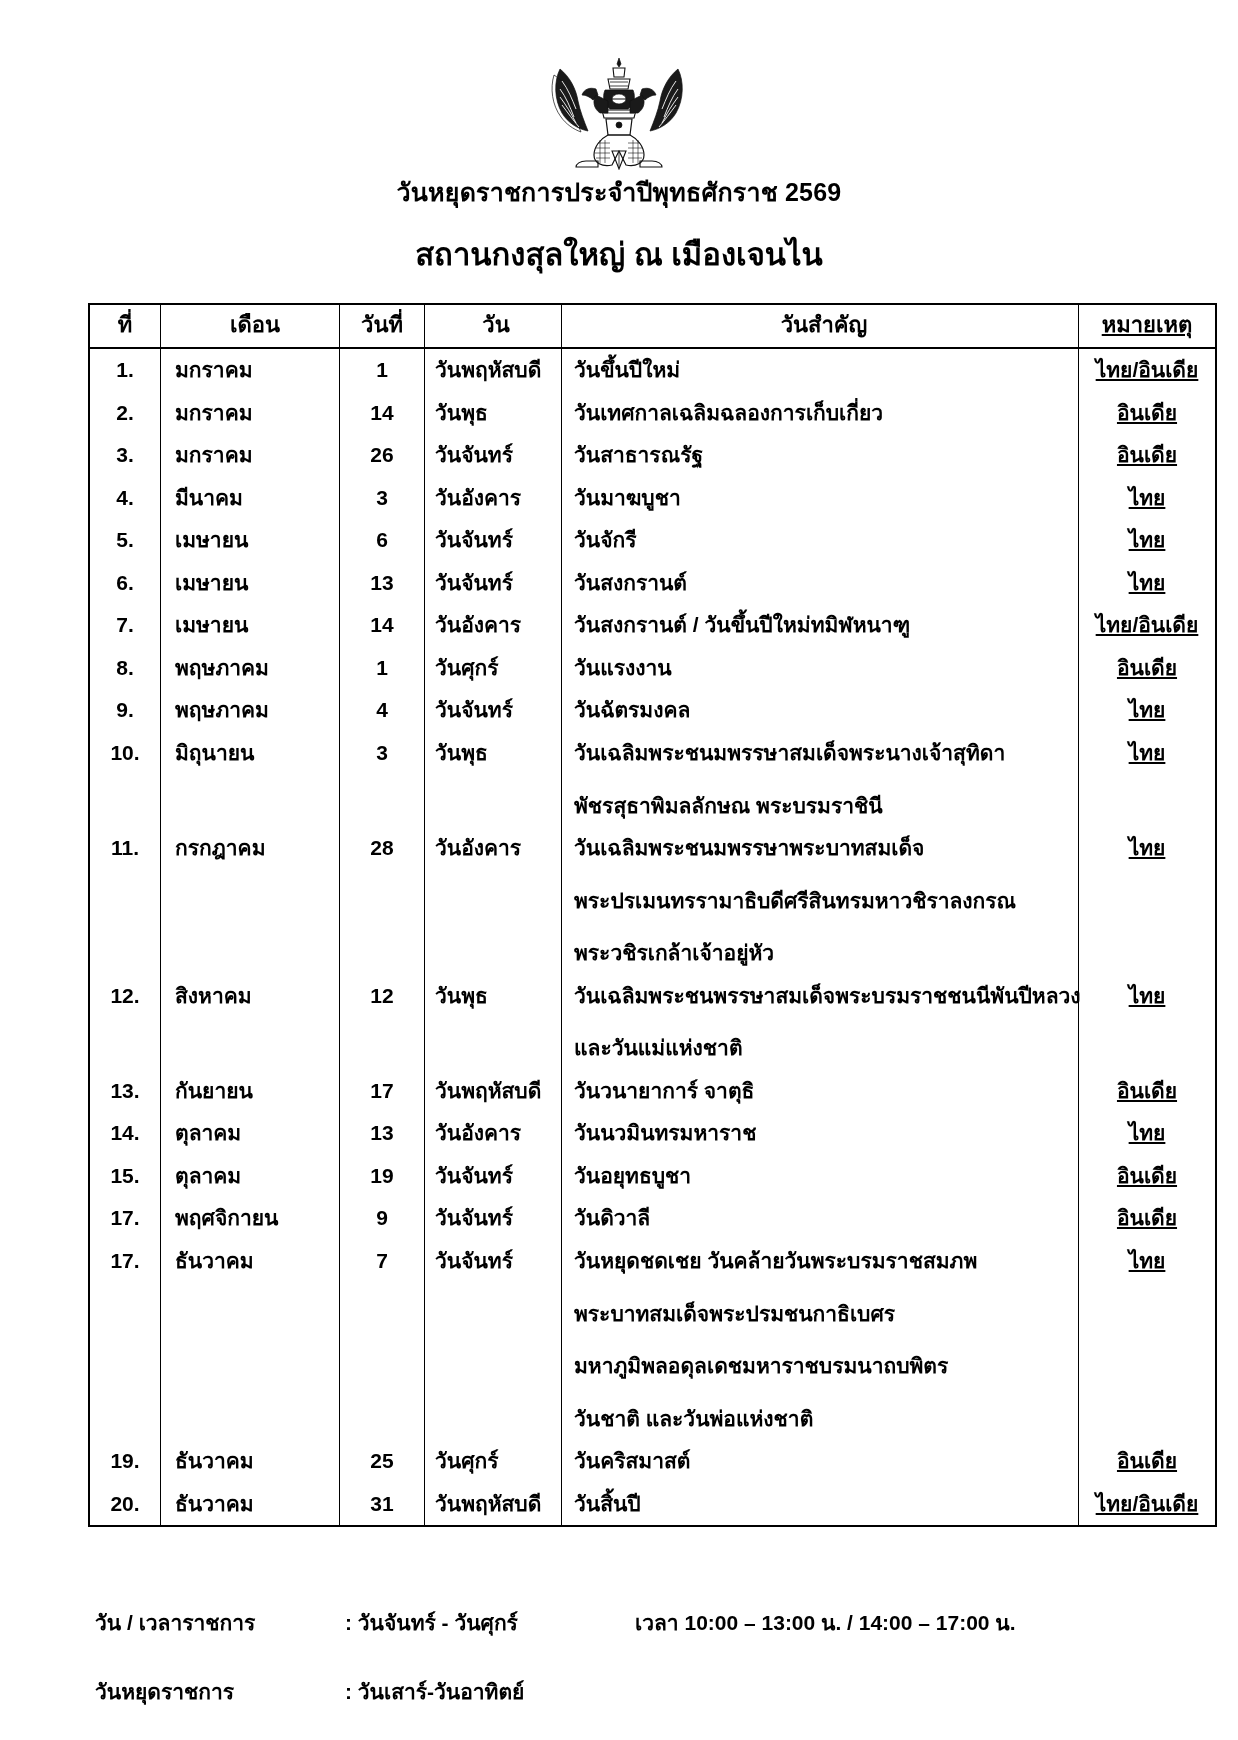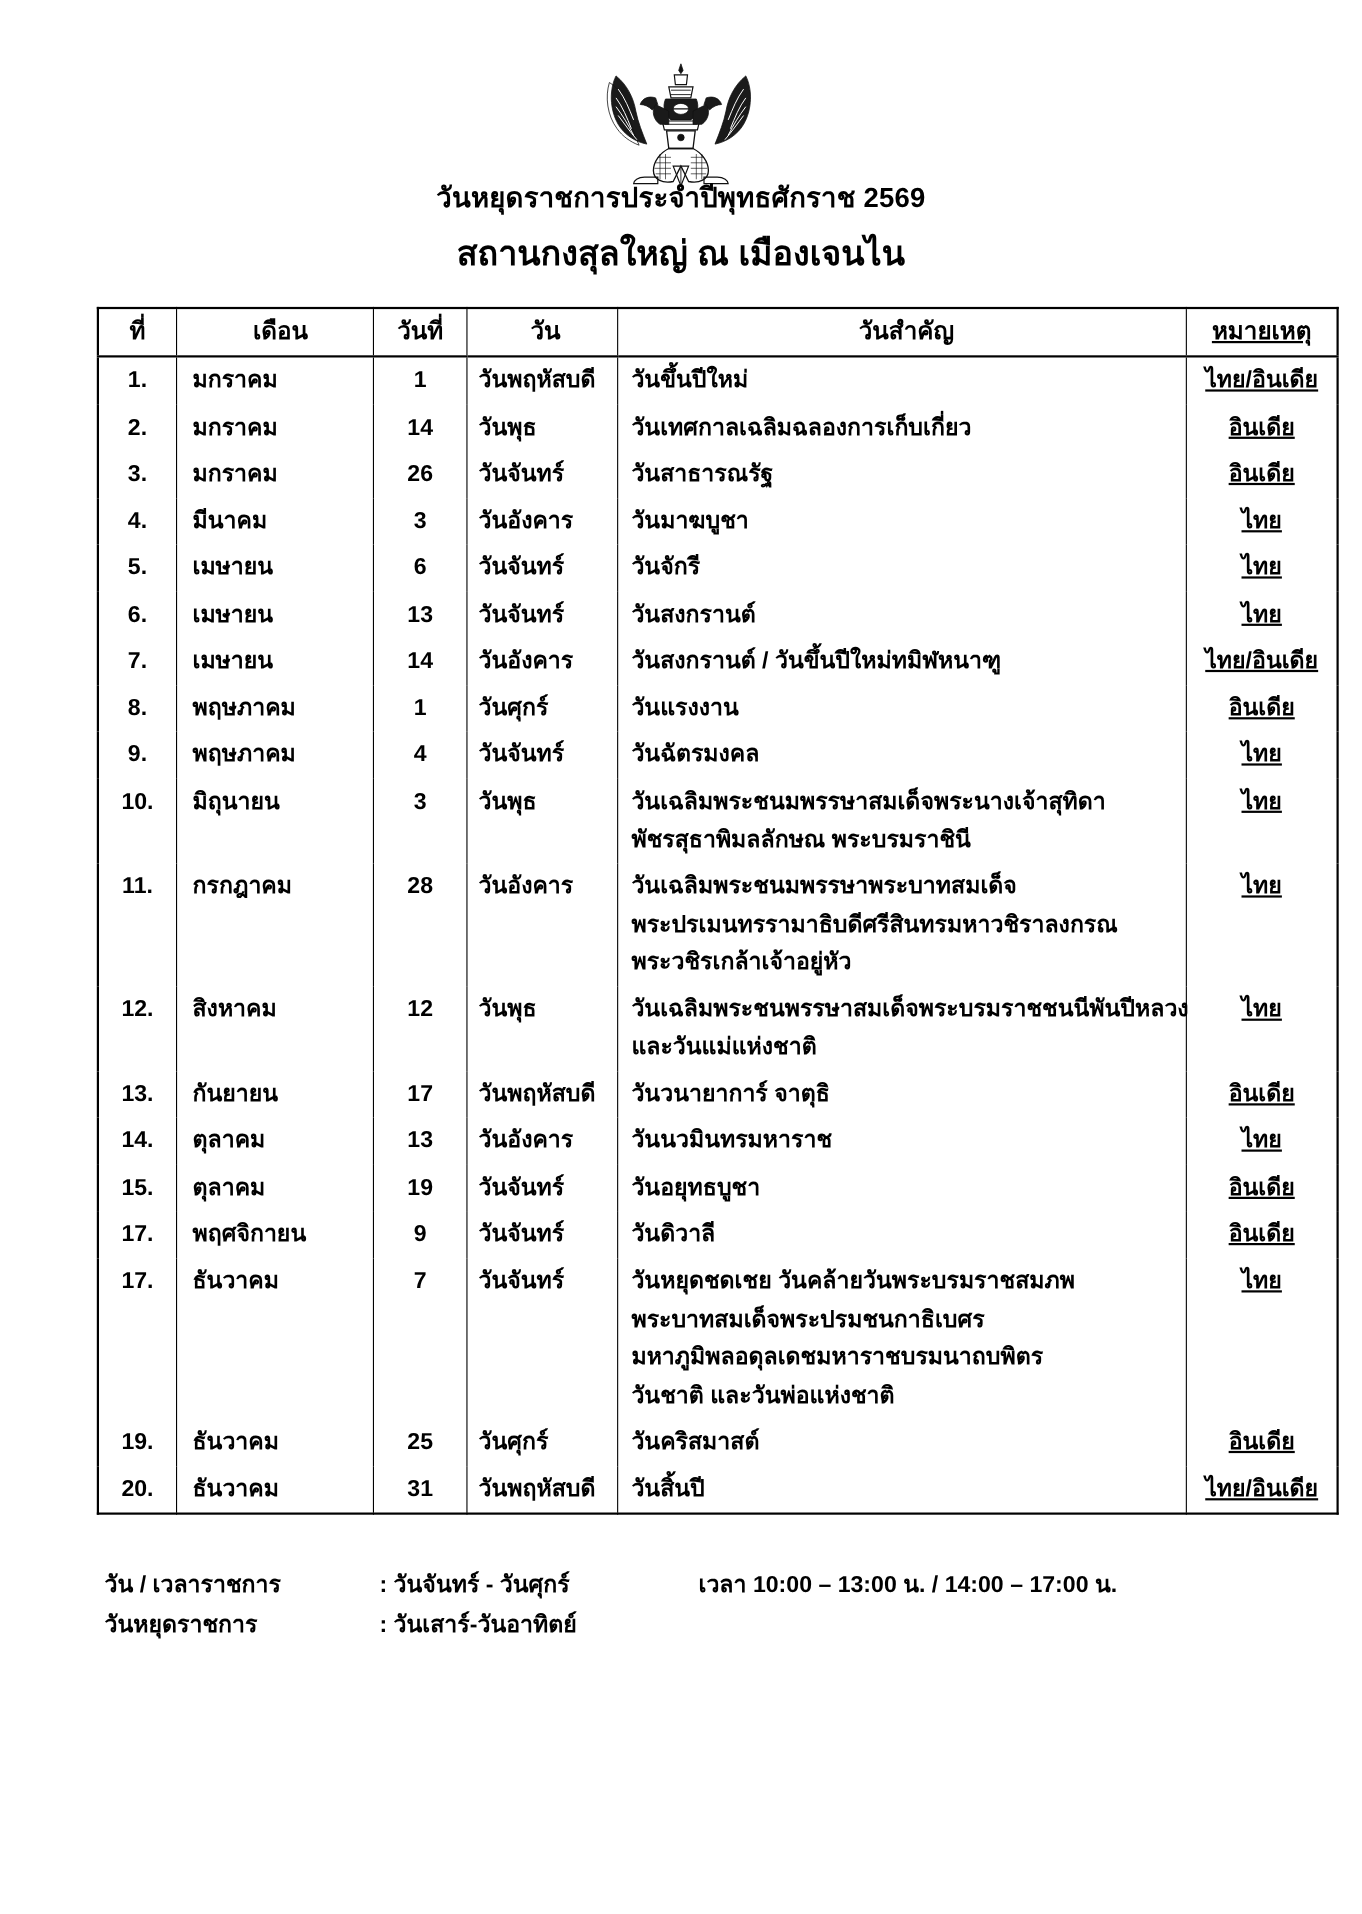--- a/index.html
+++ b/index.html
@@ -33,21 +33,21 @@
     box-sizing: border-box;
   }
   .emblem-wrap svg { display: inline-block; }
 
   
   .doc-title {
     text-align: center;
     font-size: 25px;
     font-weight: bold;
     line-height: 1.25;
-    margin: 0;
+    margin: 12px;
     padding: 0 0 2px 0;
     letter-spacing: 0.2px;
   }
   .doc-subtitle {
     text-align: center;
     font-size: 31px;
     font-weight: bold;
     line-height: 1.25;
     margin: 0;
     padding: 14px 0 0 0;
@@ -94,39 +94,39 @@
   .col-date  { width: 76px;  text-align: center; }
   .col-day   { width: 122px; text-align: left;   padding-left: 10px !important; }
   .col-occ   { width: 500px; text-align: left;   padding-left: 12px !important; }
   .col-note  { width: 128px; text-align: center; text-decoration: underline; }
 
   td.col-no    { text-align: center; }
   td.col-date  { text-align: center; }
   td.col-note  { text-align: center; }
 
   .occ-line { display: block; white-space: nowrap; }
-  .occ-line + .occ-line { margin-top: 2px; }
+  .occ-line + .occ-line { margin-top: 20px; }
 
   
   table.holidays { border-bottom: 2px solid #000; }
 
   
   .footer {
     margin: 46px 0 0 0;
     padding-left: 95px;
     font-size: 21px;
     font-weight: bold;
     line-height: 1.75;
   }
   .footer-row {
     display: flex;
     align-items: baseline;
   }
   .f-label { width: 250px; flex: 0 0 250px; }
-  .f-value { width: 290px; flex: 0 0 290px; }
+  .f-value { width: 290px; flex: 0 0 290px; margin-top: 32px; }
   .f-extra { flex: 0 0 auto; }
 </style>
 </head>
 <body>
 
 <div class="page">
 
   <div class="emblem-wrap">
     <svg width="190" height="115" viewBox="0 0 190 115" aria-hidden="true">
       <g fill="#111" stroke="#111" stroke-width="0.7">

